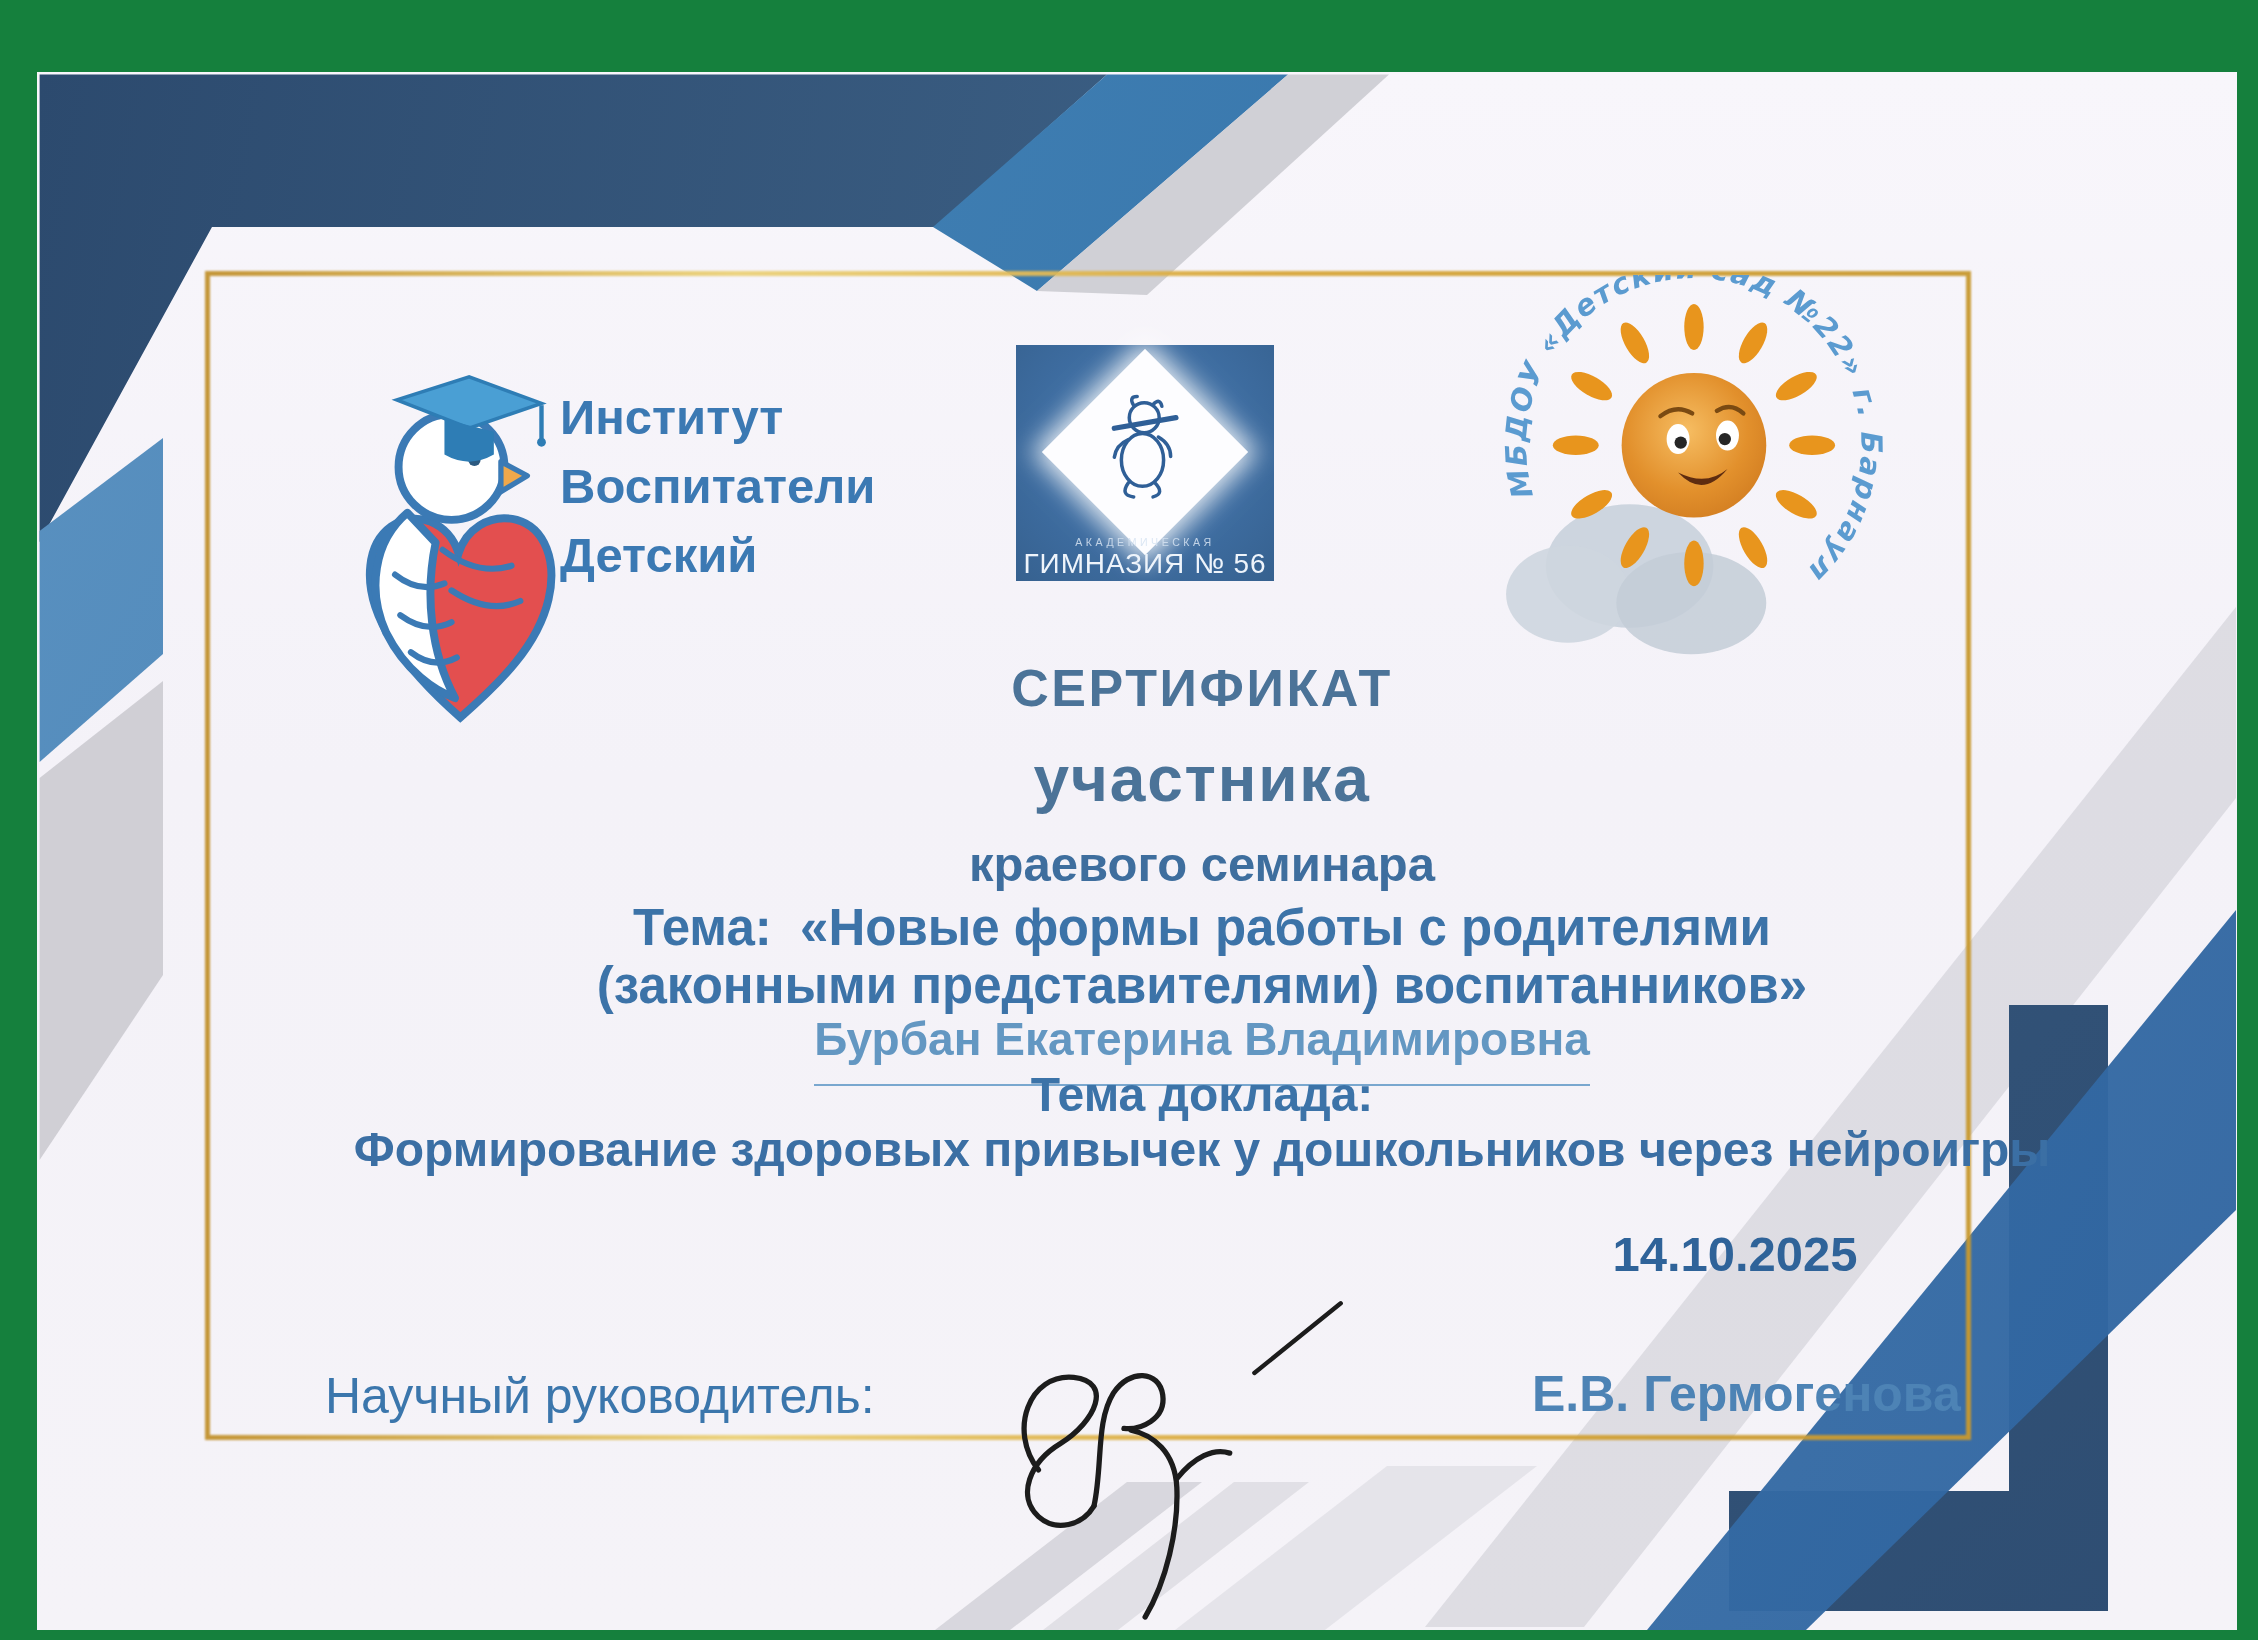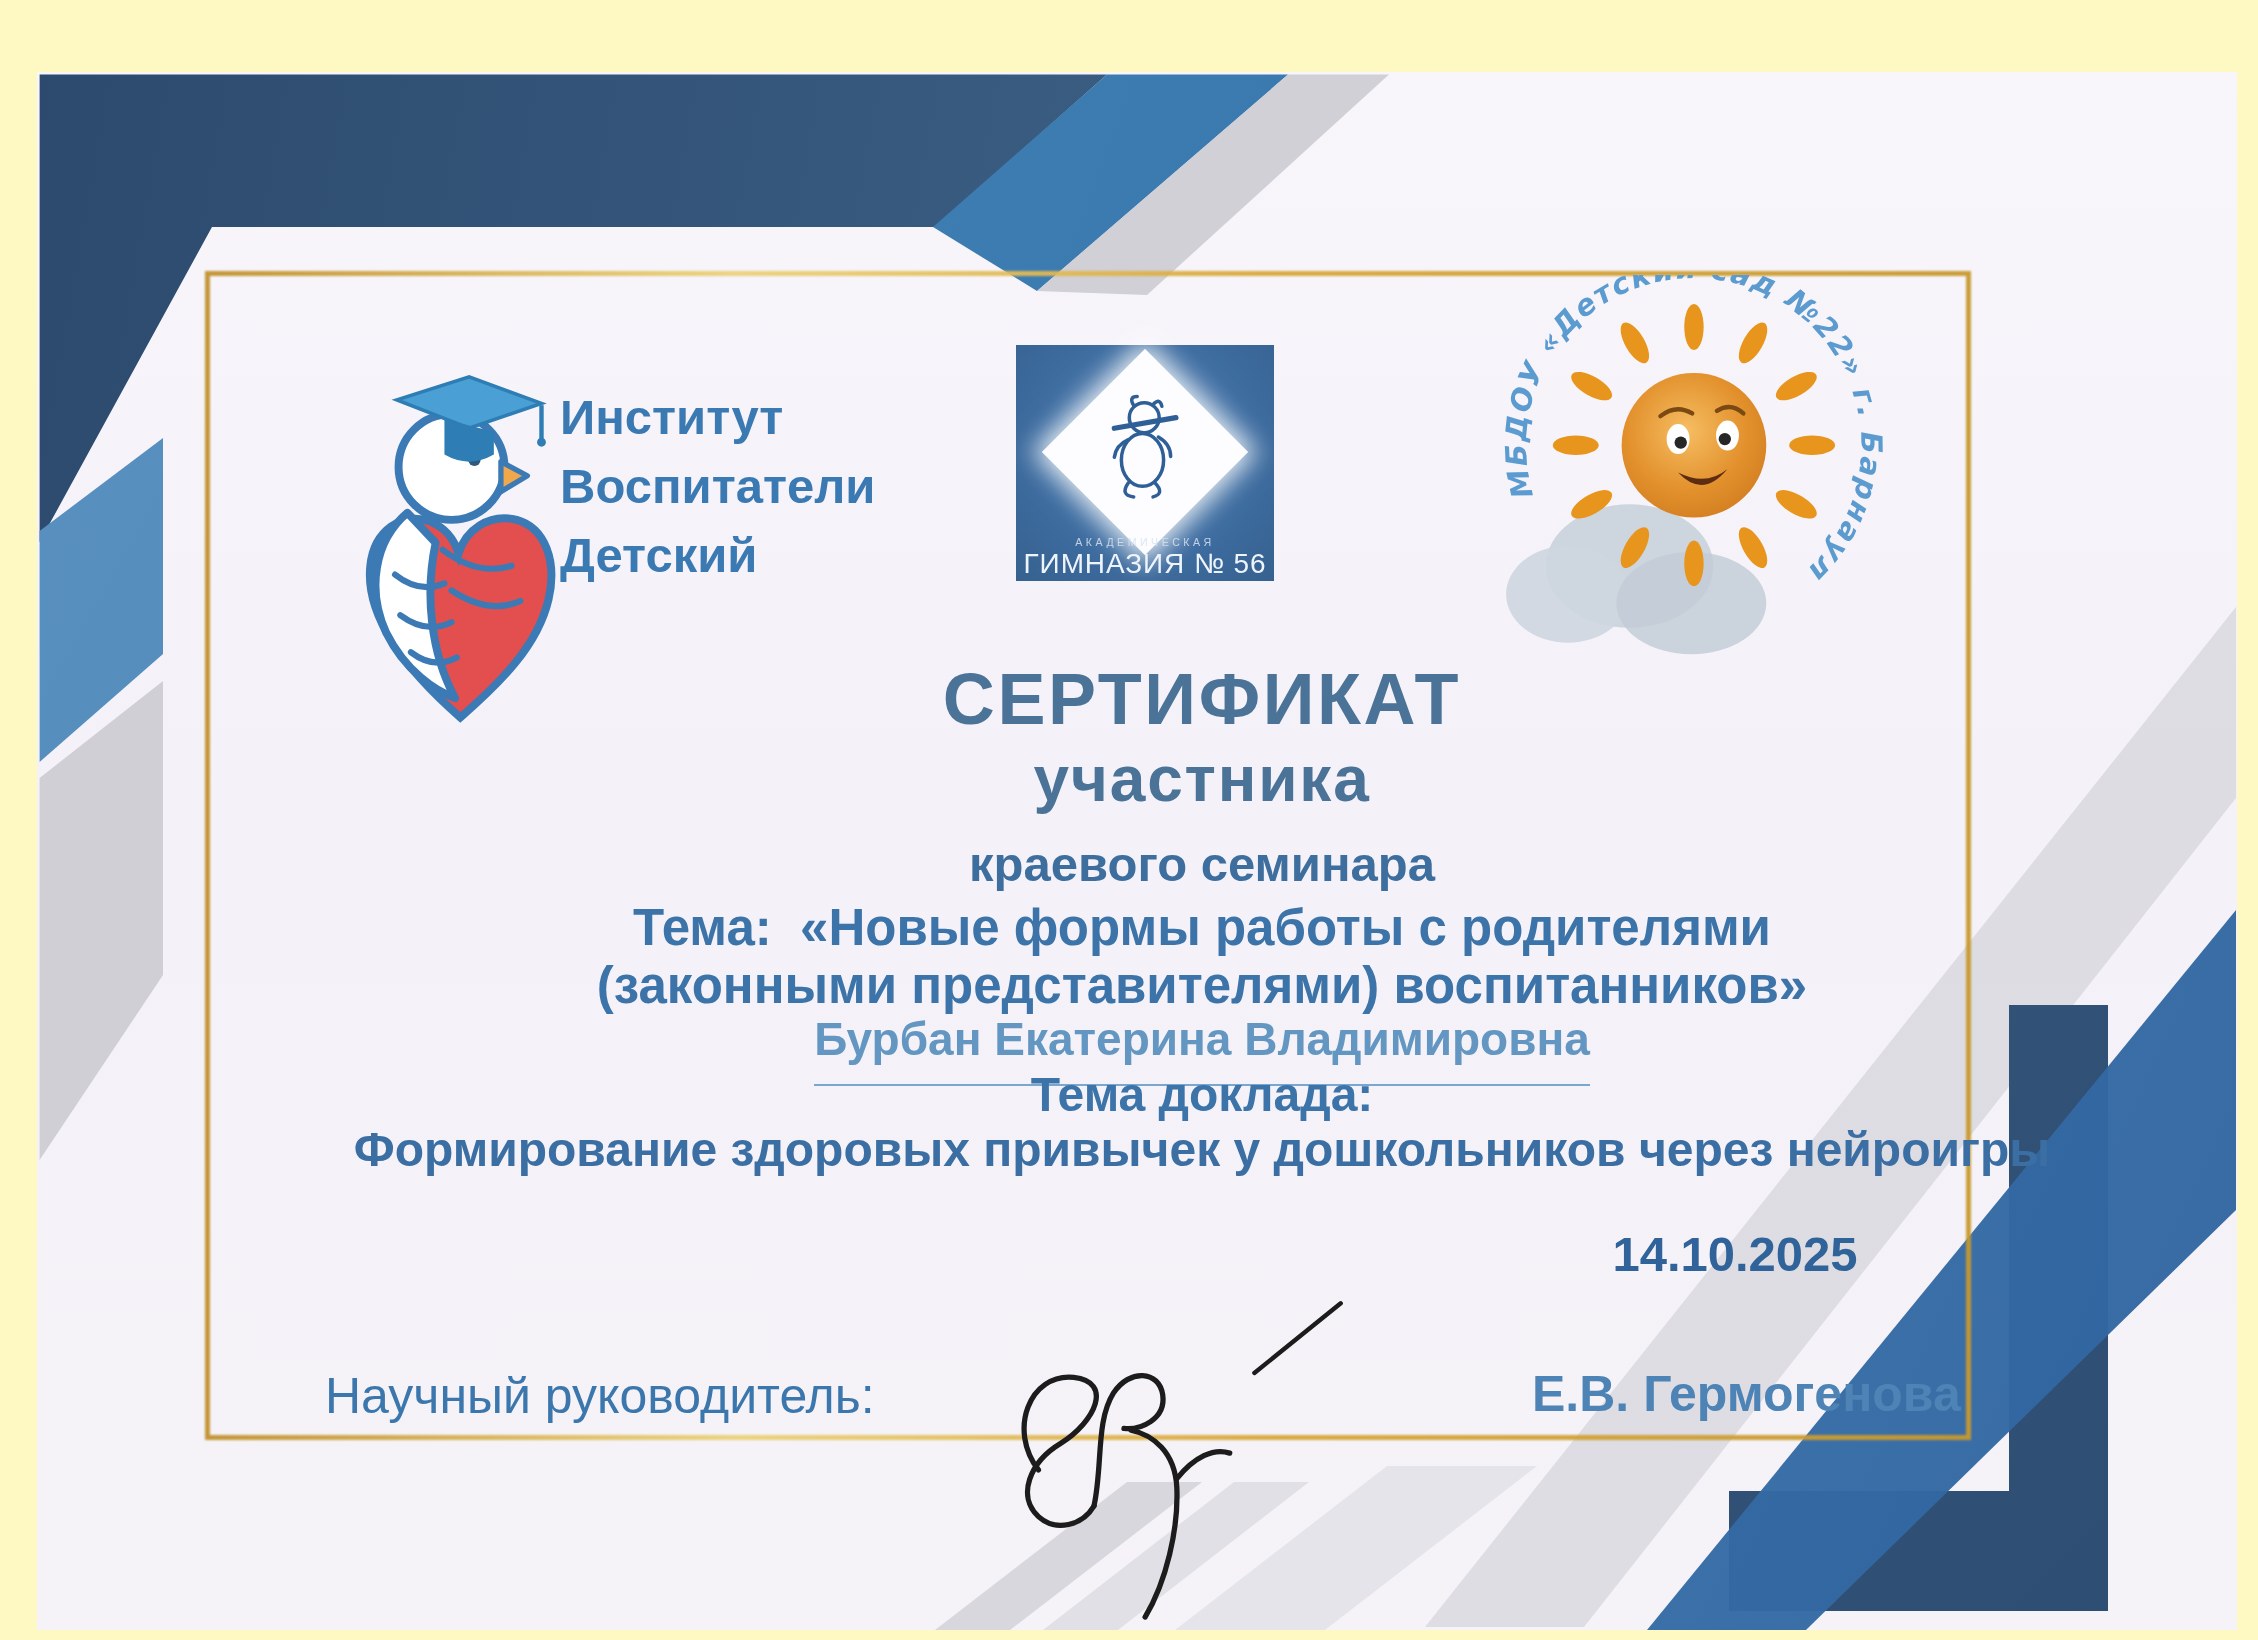--- a/index.html
+++ b/index.html
@@ -1,16 +1,16 @@
 <!DOCTYPE html>
 <html style="font-size:14px"><head>
 <meta charset="utf-8">
 <style>
   html,body{margin:0;padding:0;background:#fdfdfb;}
-  #canvas{position:relative;width:2258px;height:1641px;background:#fef9c3;overflow:hidden;
+  #canvas{position:relative;width:2258px;height:1641px;background:#15803d;overflow:hidden;
           font-family:"Liberation Sans",sans-serif;}
   #sheet{position:absolute;left:37px;top:72px;width:2200px;height:1558px;overflow:hidden;
          background:linear-gradient(180deg,#f8f6fb 0%,#f4f2f8 45%,#f5f3f8 100%);}
   .band{position:absolute;left:0;top:0;width:100%;height:100%;}
   .band-dark-tl{clip-path:polygon(2.6px 2.6px,1070px 2.6px,898px 155px,175px 155px,2.6px 470px);
      background:linear-gradient(100deg,#2c4a6e 0%,#3d6186 55%,#45688d 100%);}
   .band-blue-tr{clip-path:polygon(1070px 2.6px,1251px 2.6px,1000px 219px,896px 155px);
      background:linear-gradient(110deg,#4585b8,#2f6ca3);}
   .band-gray-tr{clip-path:polygon(1251px 2.6px,1352px 2.6px,1110px 223px,1000px 219px);
      background:#c9c9cf;opacity:.85;}
@@ -24,21 +24,21 @@
      background:linear-gradient(135deg,#3c6085,#2e4d72);}
   .ribbon-blue-br{clip-path:polygon(2199px 838px,2199px 1138px,1769px 1558px,1610px 1558px);
      background:linear-gradient(115deg,#6ba0cb 0%,#3a72a9 55%,#2f64a0 100%);opacity:.96;}
   .stripe-g1{clip-path:polygon(898px 1558px,1090px 1410px,1165px 1410px,973px 1558px);background:#bcbcc4;opacity:.5;}
   .stripe-g2{clip-path:polygon(1006px 1558px,1197px 1410px,1272px 1410px,1081px 1558px);background:#c6c6cd;opacity:.42;}
   .stripe-g3{clip-path:polygon(1138px 1558px,1350px 1394px,1500px 1394px,1288px 1558px);background:#d3d3da;opacity:.45;}
   #gold-frame{position:absolute;left:168px;top:199px;width:1756px;height:1159px;
      border:5.3px solid;border-image:linear-gradient(90deg,#c2922f,#ecd27a 30%,#d9a83c 60%,#c8992f) 1;
      filter:blur(1px);opacity:.95;}
   .line{position:absolute;left:221px;width:1888px;text-align:center;}
-  .t-title{top:586px;font-size:72px;font-weight:800;letter-spacing:2.6px;color:#4b7398;}
+  .t-title{top:586px;font-size:52px;font-weight:800;letter-spacing:2.6px;color:#4b7398;}
   .t-subtitle{top:670px;font-size:64px;font-weight:800;letter-spacing:1.8px;color:#4b7398;}
   .t-event{top:764px;font-size:49px;font-weight:600;color:#3e6e9e;}
   .t-theme1{top:826px;font-size:51px;font-weight:700;color:#3c73a8;white-space:pre-wrap;}
   .t-theme2{top:884px;font-size:51px;font-weight:700;color:#3c73a8;}
   .t-name{top:940px;font-size:46px;font-weight:600;color:#6397c2;}
   .t-name span{border-bottom:2.6px solid #79a7cf;padding-bottom:19px;}
   .t-replabel{top:995px;font-size:48px;font-weight:700;color:#3c73a8;}
   .t-reptitle{top:1050px;font-size:48px;font-weight:700;color:#3b6fa4;}
   .t-date{position:absolute;left:1389px;top:1154px;width:618px;text-align:center;
      font-size:49px;font-weight:600;color:#2f6399;}

